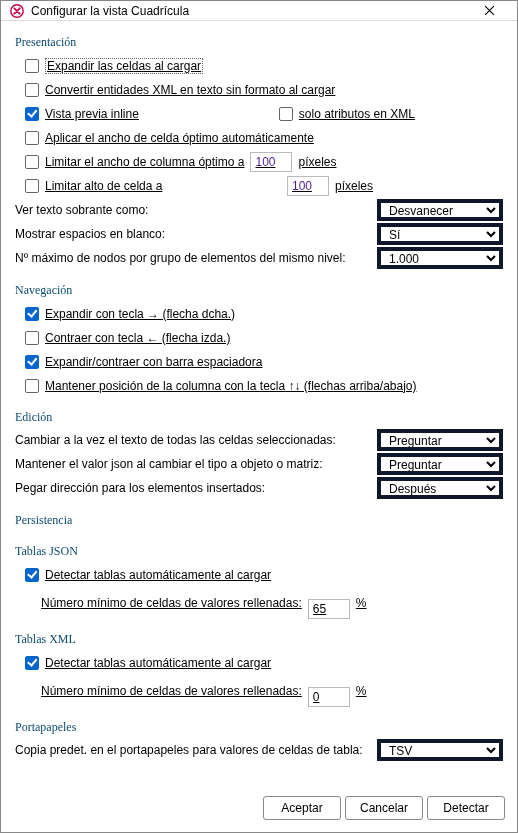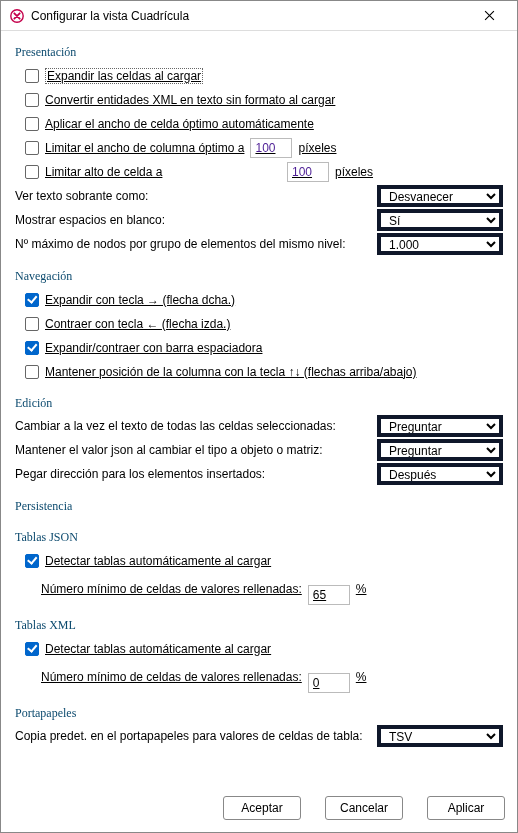--- a/index.html
+++ b/index.html
@@ -12,21 +12,21 @@
     width: 518px;
     height: 833px;
     border: 1px solid #888;
     overflow: hidden;
     display: flex;
     flex-direction: column;
   }
   .titlebar {
     display: flex;
     align-items: center;
-    height: 30px;
+    height: 20px;
     padding: 0 8px;
     border-bottom: 1px solid #ddd;
     justify-content: center;
   }
   .titlebar .app-icon {
     width: 16px; height: 16px;
     margin-right: 6px;
     display: flex; align-items:center; justify-content:center;
   }
   .titlebar .title { flex: 1; font-size: 12px; }
@@ -107,21 +107,21 @@
     border: 4px solid #0f172a;
     background: #fff;
     font-size: 12px;
     padding: 0 4px;
   }
   .between { justify-content: space-between; }
   .rrow { display:flex; align-items:center; margin: 2px 0; }
   .buttons {
     display: flex;
     justify-content: flex-end;
-    gap: 24px;
+    gap: 4px;
     padding: 8px 12px 12px 16px;
     margin-left: 43px;
   }
   button.btn {
     min-width: 78px;
     height: 24px;
     border: 1px solid #888;
     background: #fff;
     border-radius: 3px;
     font-size: 12px;
@@ -153,20 +153,27 @@
 
   <div class="row indent">
     <span class="cb"></span>
     <label class="dotted">Expandir las celdas al cargar</label>
   </div>
   <div class="row indent">
     <span class="cb"></span>
     <label>Convertir entidades XML en texto sin formato al cargar</label>
   </div>
   <div class="row indent">
+    <span class="cb checked"></span>
+    <label>Vista previa inline</label>
+    <span style="width:140px"></span>
+    <span class="cb"></span>
+    <label>solo atributos en XML</label>
+  </div>
+  <div class="row indent">
     <span class="cb"></span>
     <label>Aplicar el ancho de celda óptimo automáticamente</label>
   </div>
   <div class="row indent">
     <span class="cb"></span>
     <label>Limitar el ancho de columna óptimo a</label>
     <input class="num" value="100" style="">
     <span>píxeles</span>
   </div>
   <div class="row indent">
@@ -261,14 +268,14 @@
   <div class="rrow between">
     <span>Copia predet. en el portapapeles para valores de celdas de tabla:</span>
     <select class="big"><option>TSV</option></select>
   </div>
 
 </div>
 
 <div class="buttons">
   <button class="btn">Aceptar</button>
   <button class="btn">Cancelar</button>
-  <button class="btn">Aplicar</button>
+  <button class="btn">Detectar</button>
 </div>
 
 </body></html>

